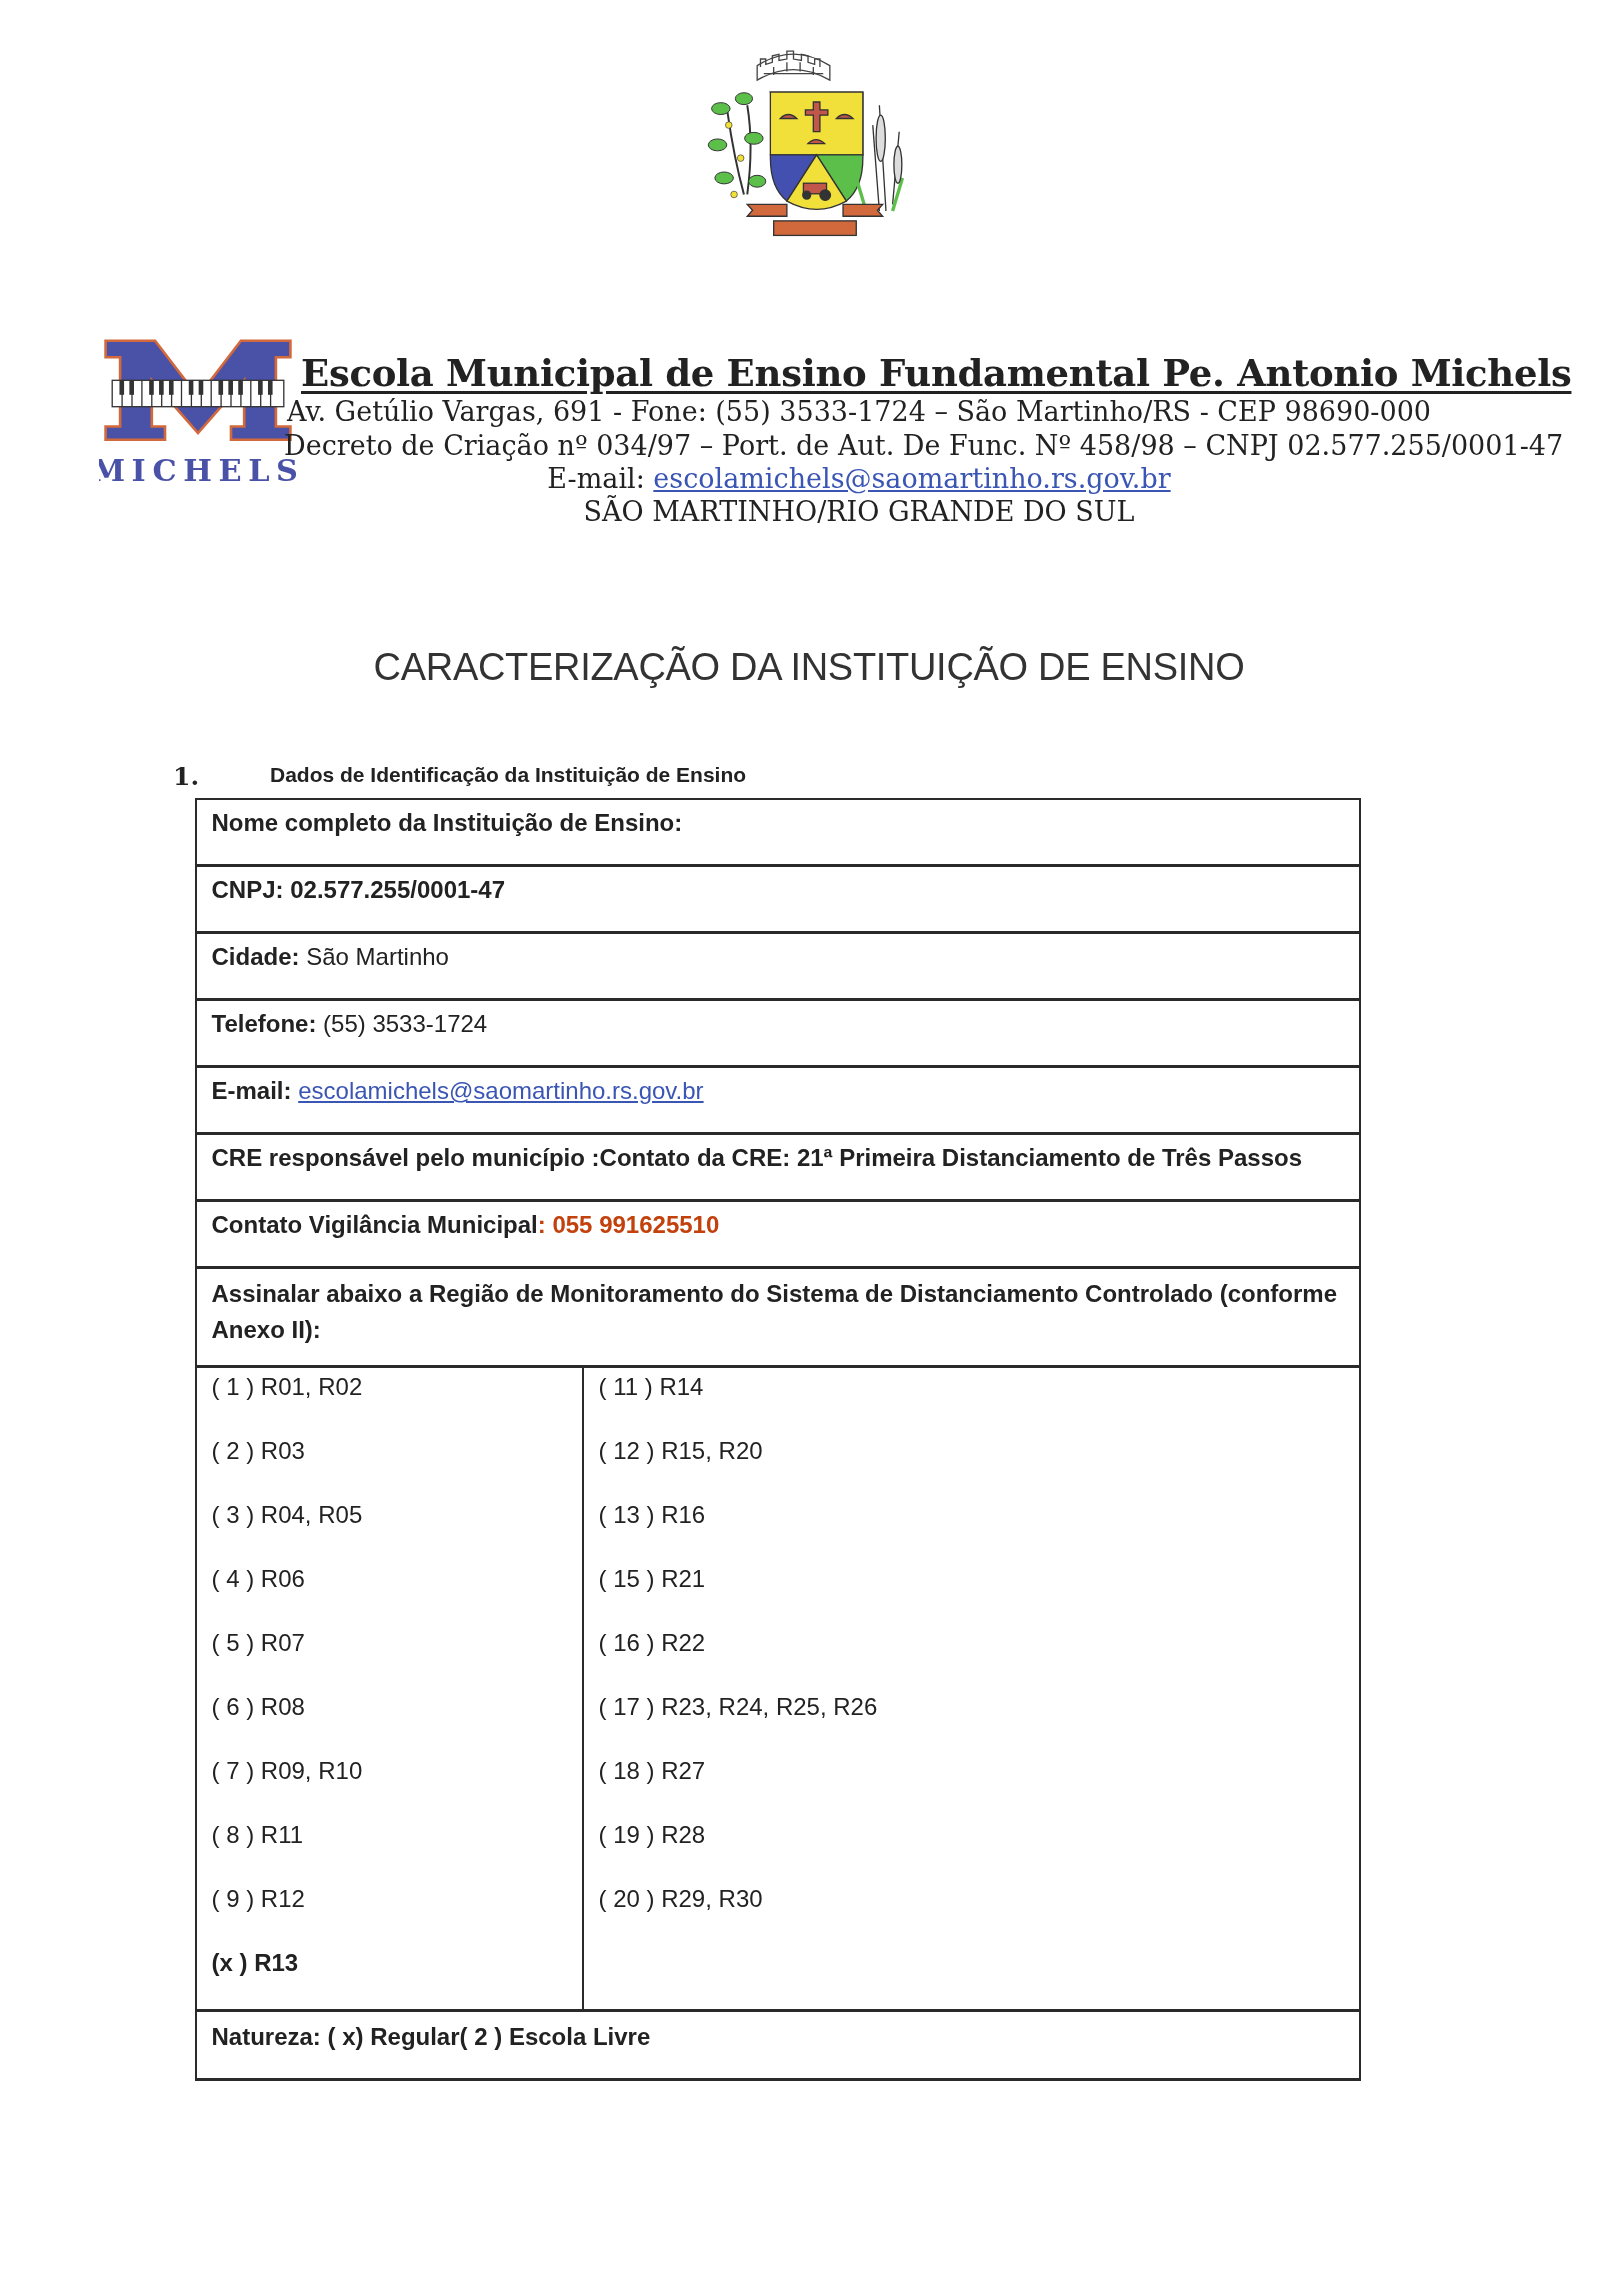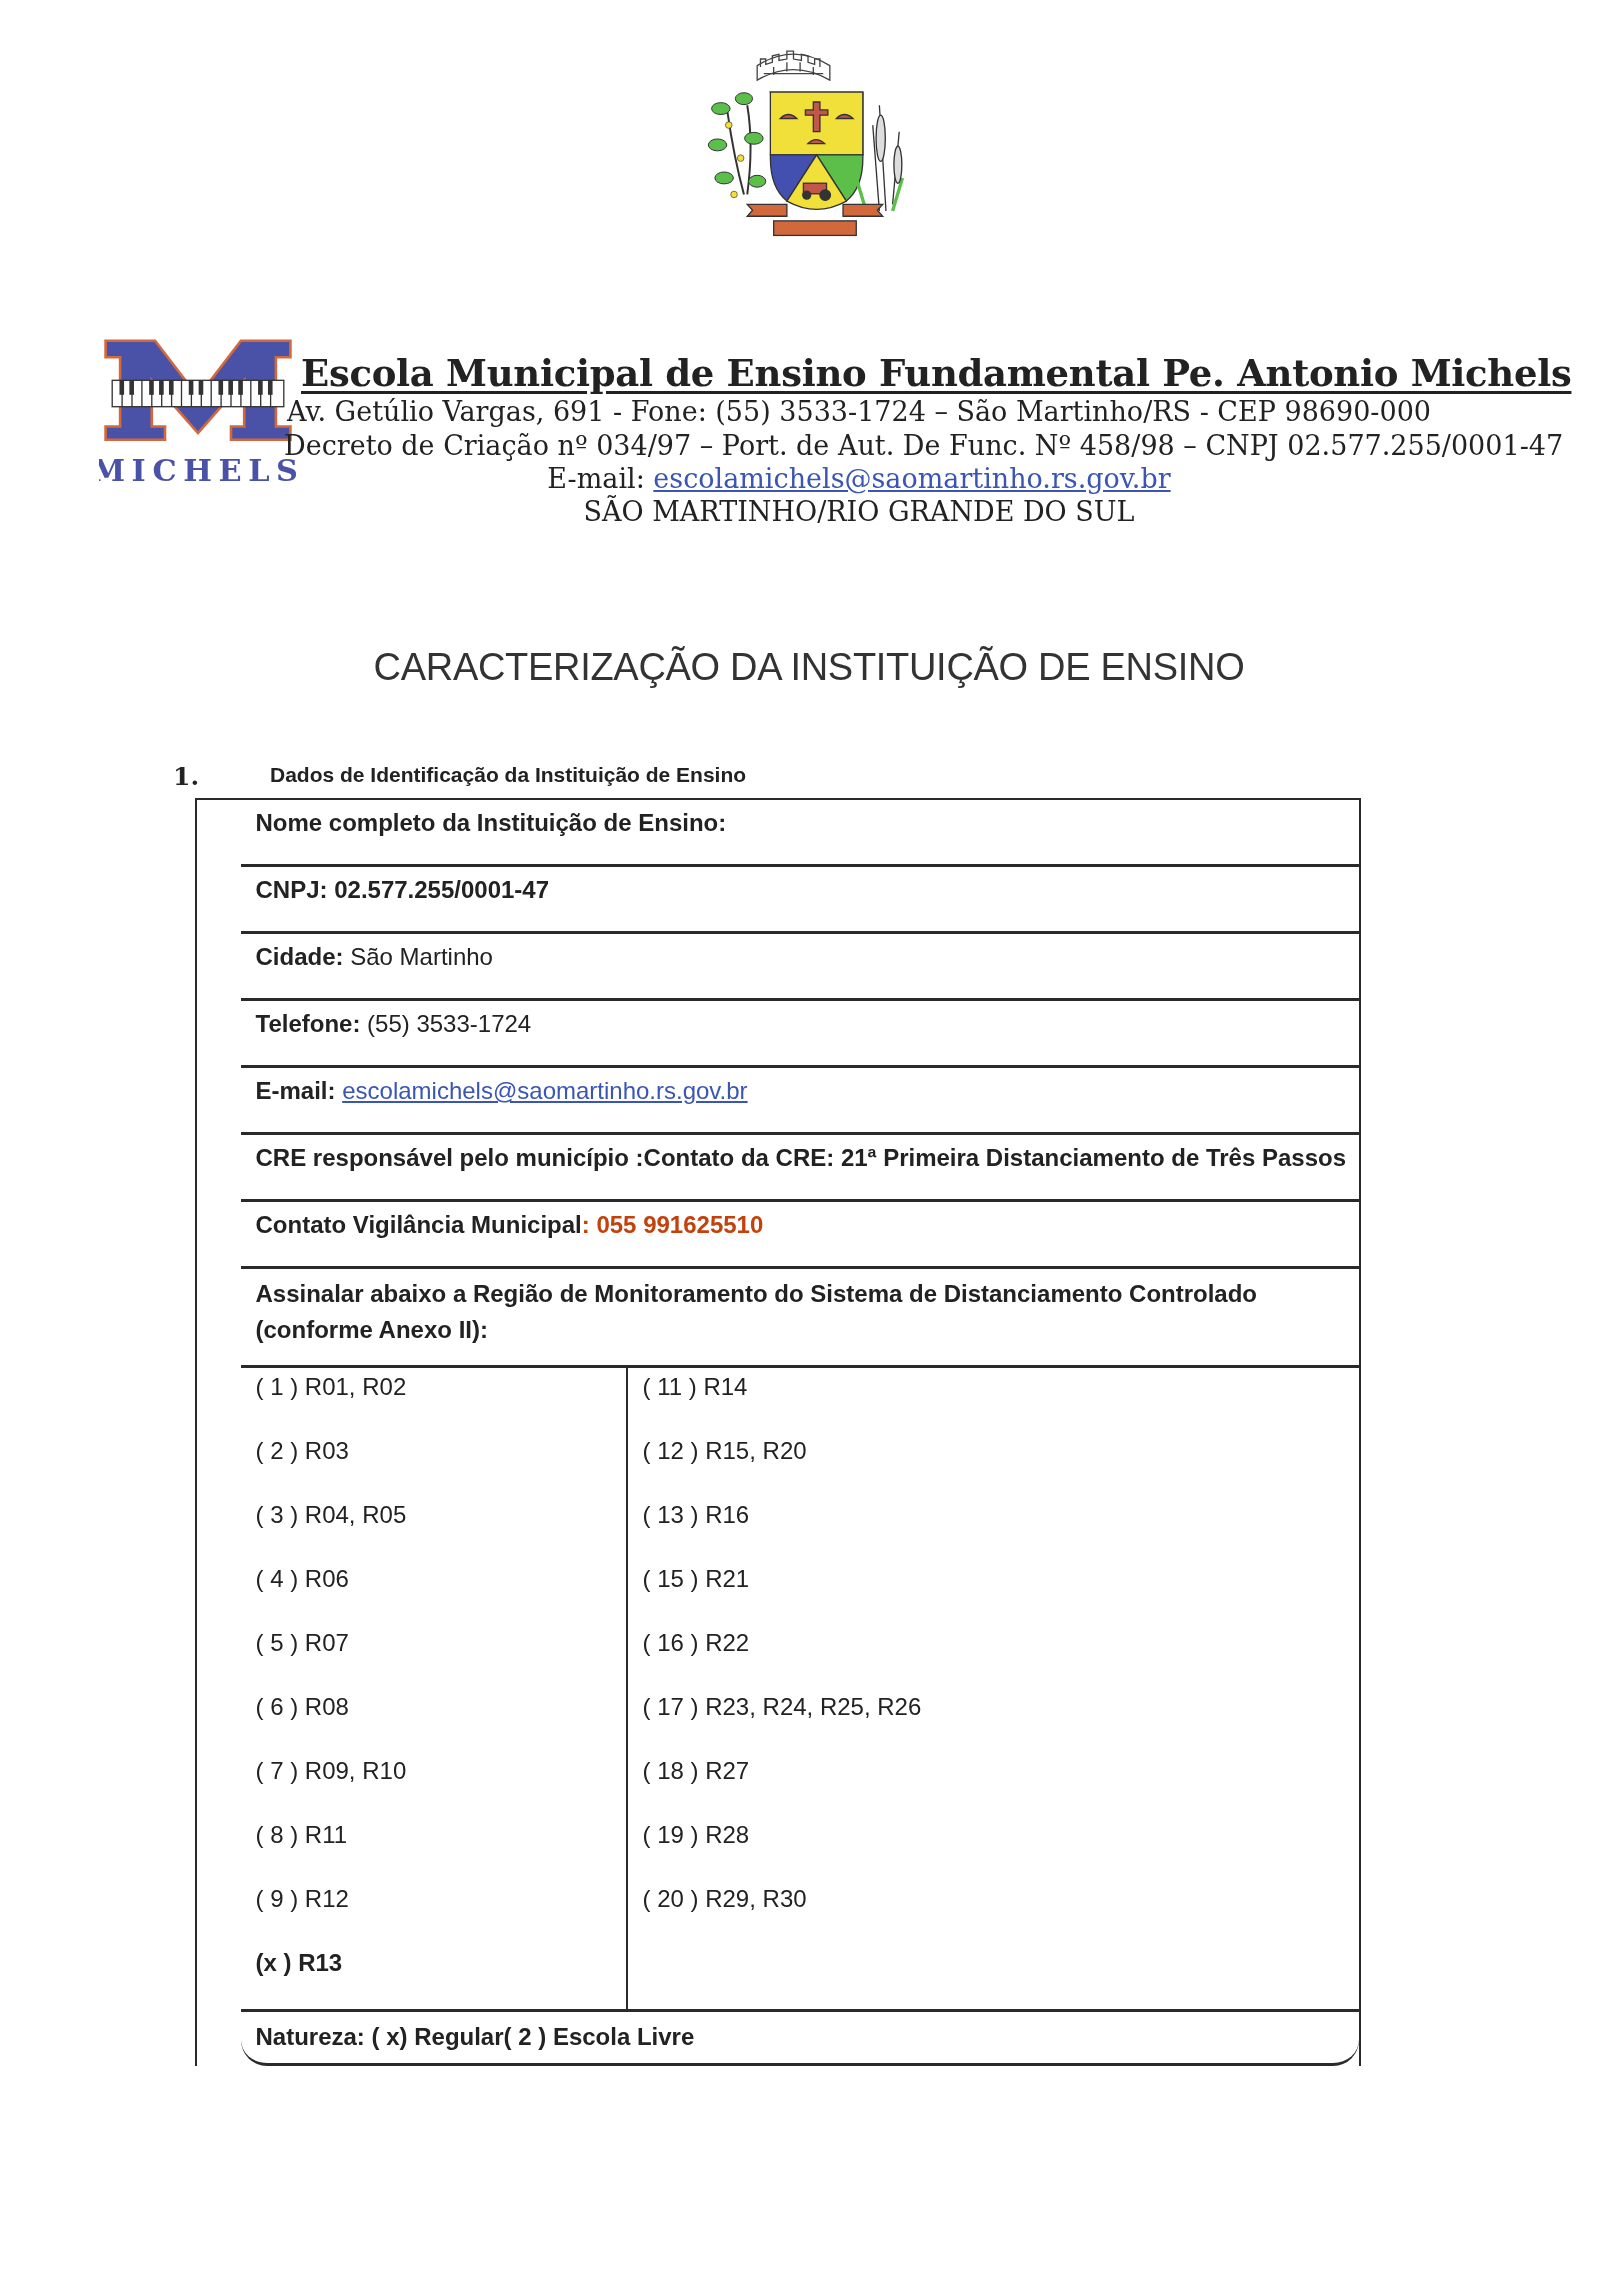--- a/index.html
+++ b/index.html
@@ -21,34 +21,34 @@
     #lh-city { left: 284px; width: 1150px; top: 480px; font-size: 27px; }
 
     
     #doc-title { position: absolute; left: 0; width: 1618px; top: 646px; text-align: center; font-size: 38px; font-weight: normal; color: #333; letter-spacing: -0.3px; }
 
     
     #sec-num { position: absolute; left: 173px; top: 762px; font-size: 25px; font-weight: bold; }
     #sec-title { position: absolute; left: 270px; top: 763px; font-size: 21px; font-weight: bold; }
 
     
-    #form-table { position: absolute; left: 195px; top: 798px; width: 1166px; border: 2.6px solid #2a2a2a; border-bottom: none; box-sizing: border-box; padding-left: 44px; }
+    #form-table { position: absolute; left: 195px; top: 798px; width: 1166px; border: 2.6px solid #2a2a2a; border-bottom: none; box-sizing: border-box; }
     .row { border-bottom: 3.3px solid #2a2a2a; box-sizing: border-box; font-size: 24px; padding: 9.3px 0 0 14.5px; font-weight: bold; }
     .row .val { font-weight: normal; }
     .h98 { height: 67px; }
     .link { color: #3a55b4; text-decoration: underline; font-weight: normal; }
     .red { color: #c2410c; }
     .row-assign { height: 99px; line-height: 36px; padding-top: 6.6px; }
     .regions { display: flex; border-bottom: 3.3px solid #2a2a2a; height: 641px; }
     .col { box-sizing: border-box; font-size: 24px; }
     .col-left { width: 387px; border-right: 2px solid #2a2a2a; padding-left: 14.5px; }
     .col-right { flex: 1; padding-left: 14.5px; }
     .reg { height: 64px; padding-top: 5.3px; box-sizing: border-box; }
     .reg.bold { font-weight: bold; }
-    .row-nat { height: 54px; padding-top: 10.6px; border-radius: 26px; }
+    .row-nat { height: 69px; padding-top: 10.6px; }
   </style>
 </head>
 <body>
 
 <svg id="coat" viewBox="0 0 340 330">
   <g fill="#fff" stroke="#444" stroke-width="2">
     <path d="M115 60 Q170 25 225 60 L225 82 Q170 50 115 82 Z"></path>
     <path d="M120 62 l0-12 8 0 0 8 10-3 0-10 10-2 0 9 12-2 0-12 10 0 0 12 12 2 0-9 10 2 0 10 10 3 0-8 8 0 0 12" fill="none"></path>
     <path d="M125 72 L215 72 M140 62 l0 12 M160 55 l0 14 M180 55 l0 14 M200 62 l0 12" fill="none"></path>
   </g>

